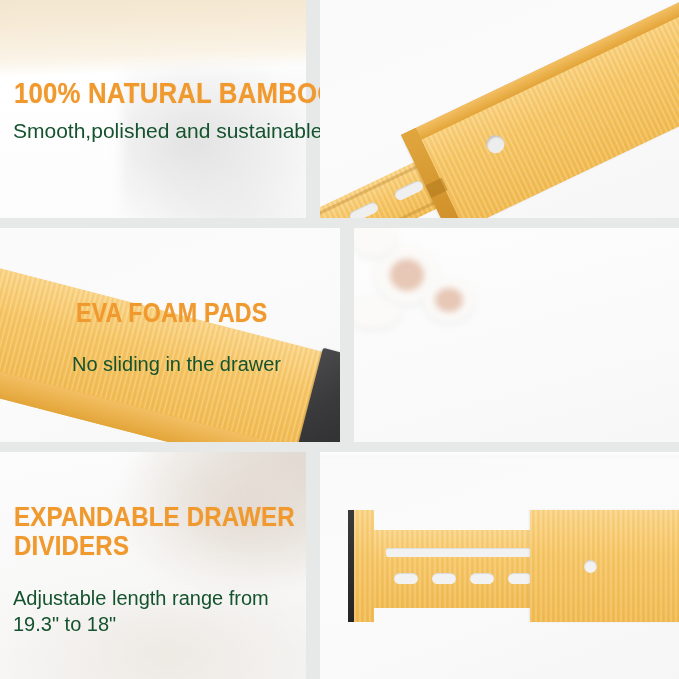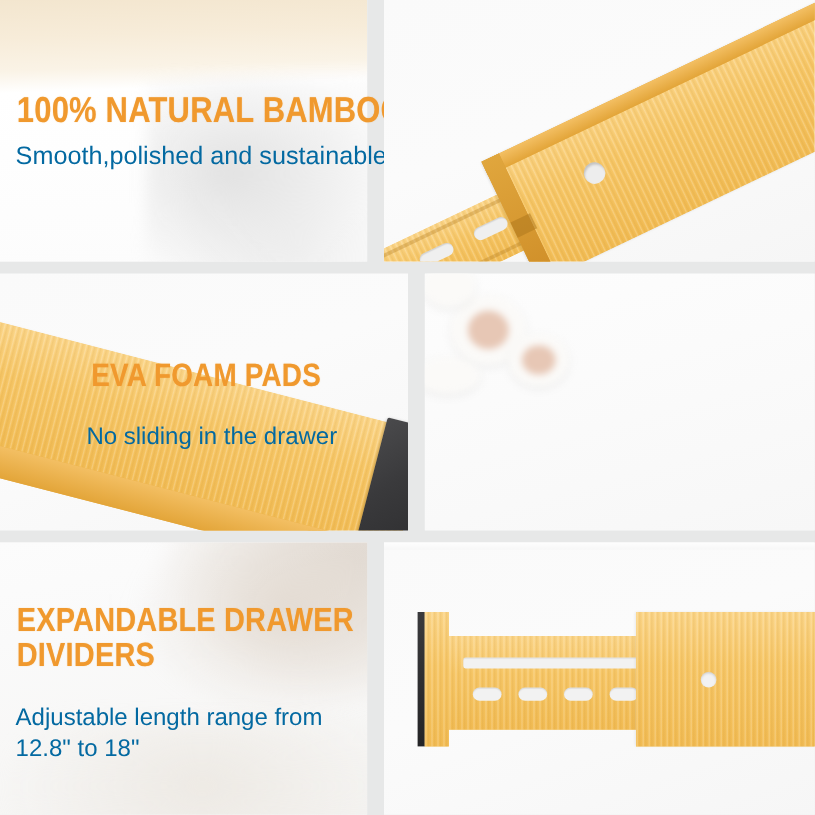--- a/index.html
+++ b/index.html
@@ -43,21 +43,21 @@
     font-family: "Liberation Sans", sans-serif;
     letter-spacing: 0.2px;
     line-height: 1.02;
     transform: scaleX(0.86);
     transform-origin: left top;
     white-space: pre-line;
     text-shadow: 0 0 1px rgba(240,153,46,0.5);
   }
   .subline {
     position: absolute;
-    color: #0369a1;
+    color: #14532d;
     font-weight: normal;
     font-family: "Liberation Sans", sans-serif;
     line-height: 1.30;
     white-space: pre-line;
   }
 
   .tl-head  { left: 14px; top: 78px;  font-size: 30px; }
   .tl-sub   { left: 13px; top: 117px; font-size: 21px; }
 
   .mr-head  { left: 76px; top: 300px; font-size: 27px; }
@@ -368,21 +368,21 @@
   </div>
   <div class="headline mr-head">EVA FOAM PADS</div>
   <div class="subline mr-sub">No sliding in the drawer</div>
 
   <div class="panel p-botleft">
     <div class="bg-bl"></div>
   </div>
   <div class="headline bl-head">EXPANDABLE DRAWER
 DIVIDERS</div>
   <div class="subline bl-sub">Adjustable length range from
-12.8" to 18"</div>
+19.3" to 18"</div>
 
   <div class="panel p-botright">
     <div class="bg-plain"></div>
     <div class="br-topstrip"></div>
     <div class="br-stage">
       <div class="br-endcap-foam"></div>
       <div class="br-endcap bamboo-face"></div>
       <div class="br-rail bamboo-face">
         <div class="bgroove"></div>
         <div class="bslot" style="left:20px;"></div>

